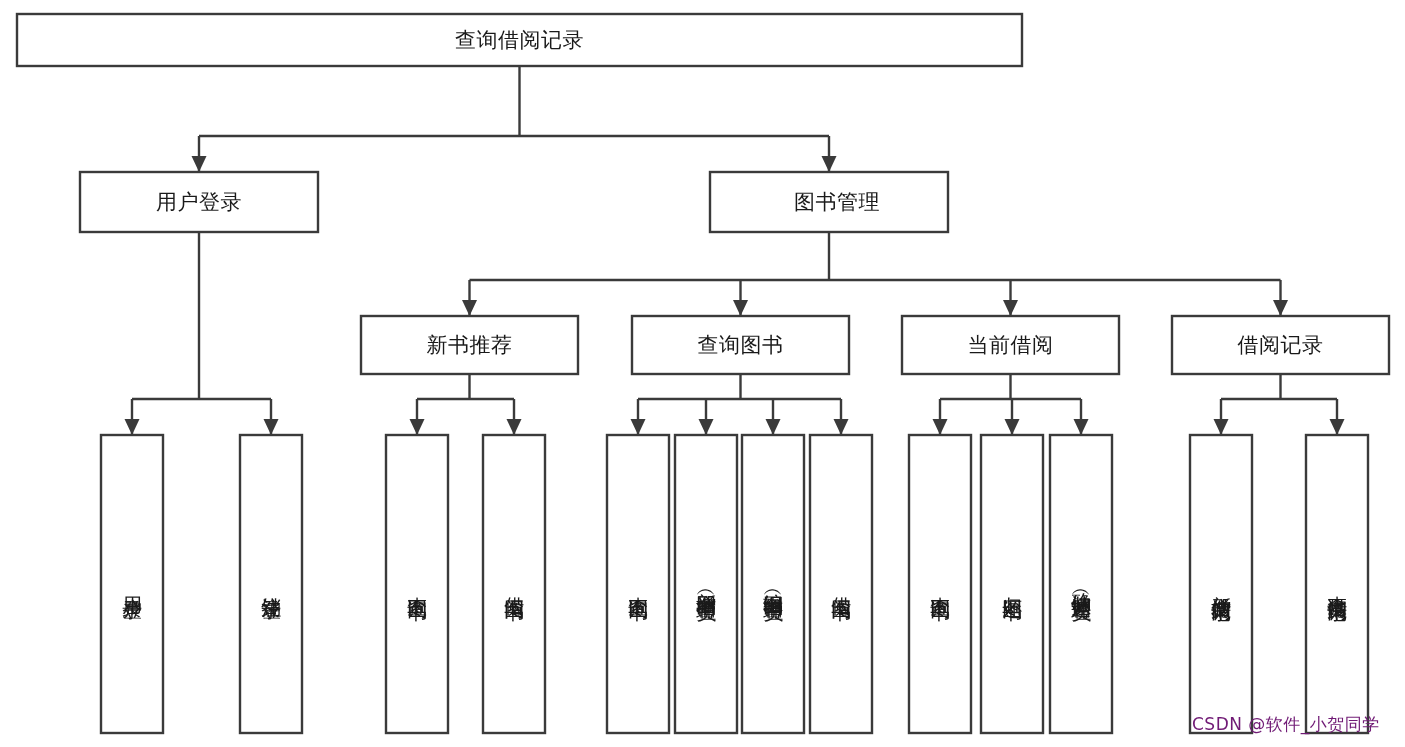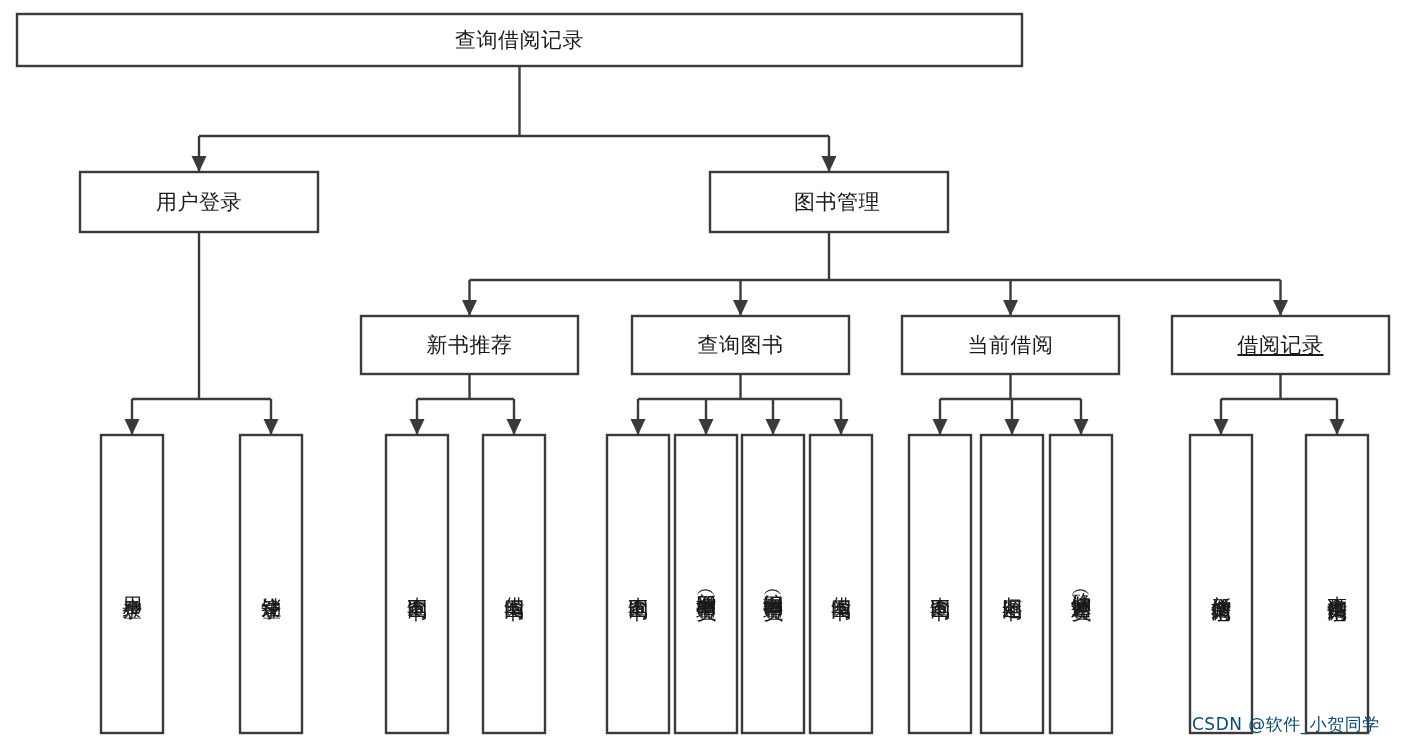--- a/index.html
+++ b/index.html
@@ -58,21 +58,21 @@
     writing-mode: vertical-rl;
     text-orientation: upright;
     font-size: 20px;
     line-height: 1.18;
     letter-spacing: 1.5px;
     align-items: center;
     justify-content: center;
   }
   .watermark {
     position: absolute;
-    color: #0c4a6e;
+    color: #701a75;
     font-size: 17px;
     font-family: "DejaVu Sans", "Liberation Sans", sans-serif;
     white-space: nowrap;
     letter-spacing: 0.5px;
   }
 </style>
 </head>
 <body>
 
 <div id="diagram-root">
@@ -156,21 +156,21 @@
       </g>
   </svg>
 
   <div id="labels-layer">
       <div class="node-label horizontal" style="left: 17px; top: 14px; width: 1005px; height: 52px;">查询借阅记录</div>
       <div class="node-label horizontal" style="left: 80px; top: 172px; width: 238px; height: 60px;">用户登录</div>
       <div class="node-label horizontal" style="left: 710px; top: 172px; width: 238px; height: 60px; padding-left: 8px;">图书管理</div>
       <div class="node-label horizontal" style="left: 361px; top: 316px; width: 217px; height: 58px;">新书推荐</div>
       <div class="node-label horizontal" style="left: 632px; top: 316px; width: 217px; height: 58px;">查询图书</div>
       <div class="node-label horizontal" style="left: 902px; top: 316px; width: 217px; height: 58px; text-align: right;">当前借阅</div>
-      <div class="node-label horizontal" style="left: 1172px; top: 316px; width: 217px; height: 58px; text-decoration: underline;">借阅记录</div>
+      <div class="node-label horizontal" style="left: 1172px; top: 316px; width: 217px; height: 58px;">借阅记录</div>
       <div class="node-label vertical" style="left: 101px; top: 435px; width: 62px; height: 298px;">用户登录</div>
       <div class="node-label vertical" style="left: 240px; top: 435px; width: 62px; height: 298px;">注销登录</div>
       <div class="node-label vertical" style="left: 386px; top: 435px; width: 62px; height: 298px;">查询图书</div>
       <div class="node-label vertical" style="left: 483px; top: 435px; width: 62px; height: 298px;">借阅图书</div>
       <div class="node-label vertical" style="left: 607px; top: 435px; width: 62px; height: 298px;">查询图书</div>
       <div class="node-label vertical" style="left: 675px; top: 435px; width: 62px; height: 298px;">新增图书（管理员）</div>
       <div class="node-label vertical" style="left: 742px; top: 435px; width: 62px; height: 298px;">编辑图书（管理员）</div>
       <div class="node-label vertical" style="left: 810px; top: 435px; width: 62px; height: 298px;">借阅图书</div>
       <div class="node-label vertical" style="left: 909px; top: 435px; width: 62px; height: 298px;">查询图书</div>
       <div class="node-label vertical" style="left: 981px; top: 435px; width: 62px; height: 298px;">归还图书</div>

